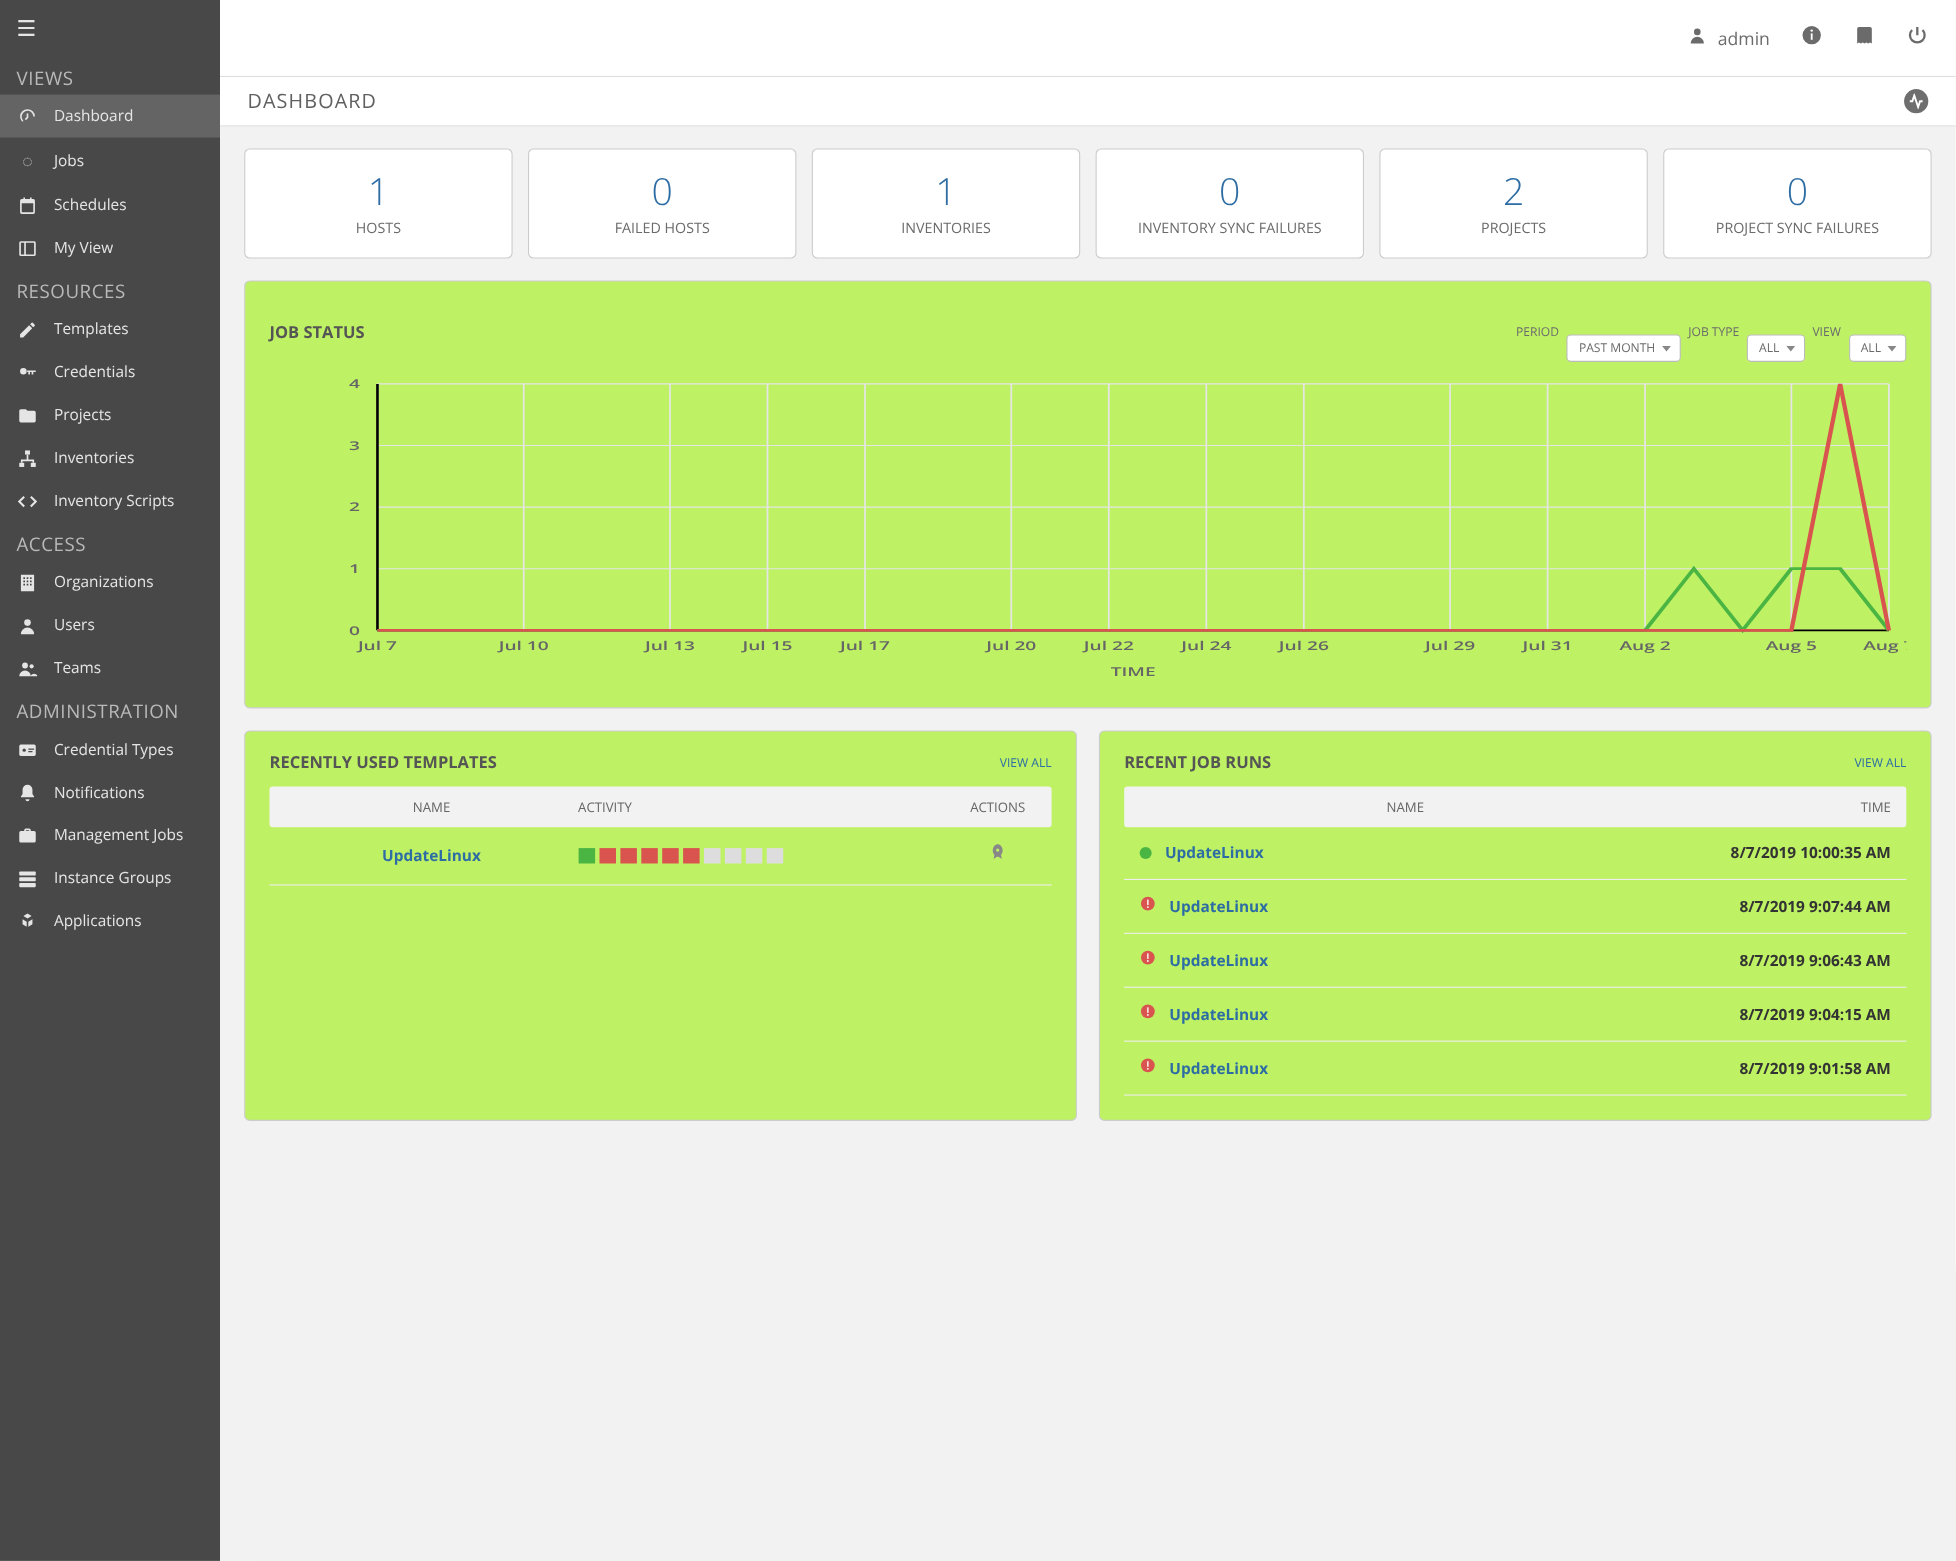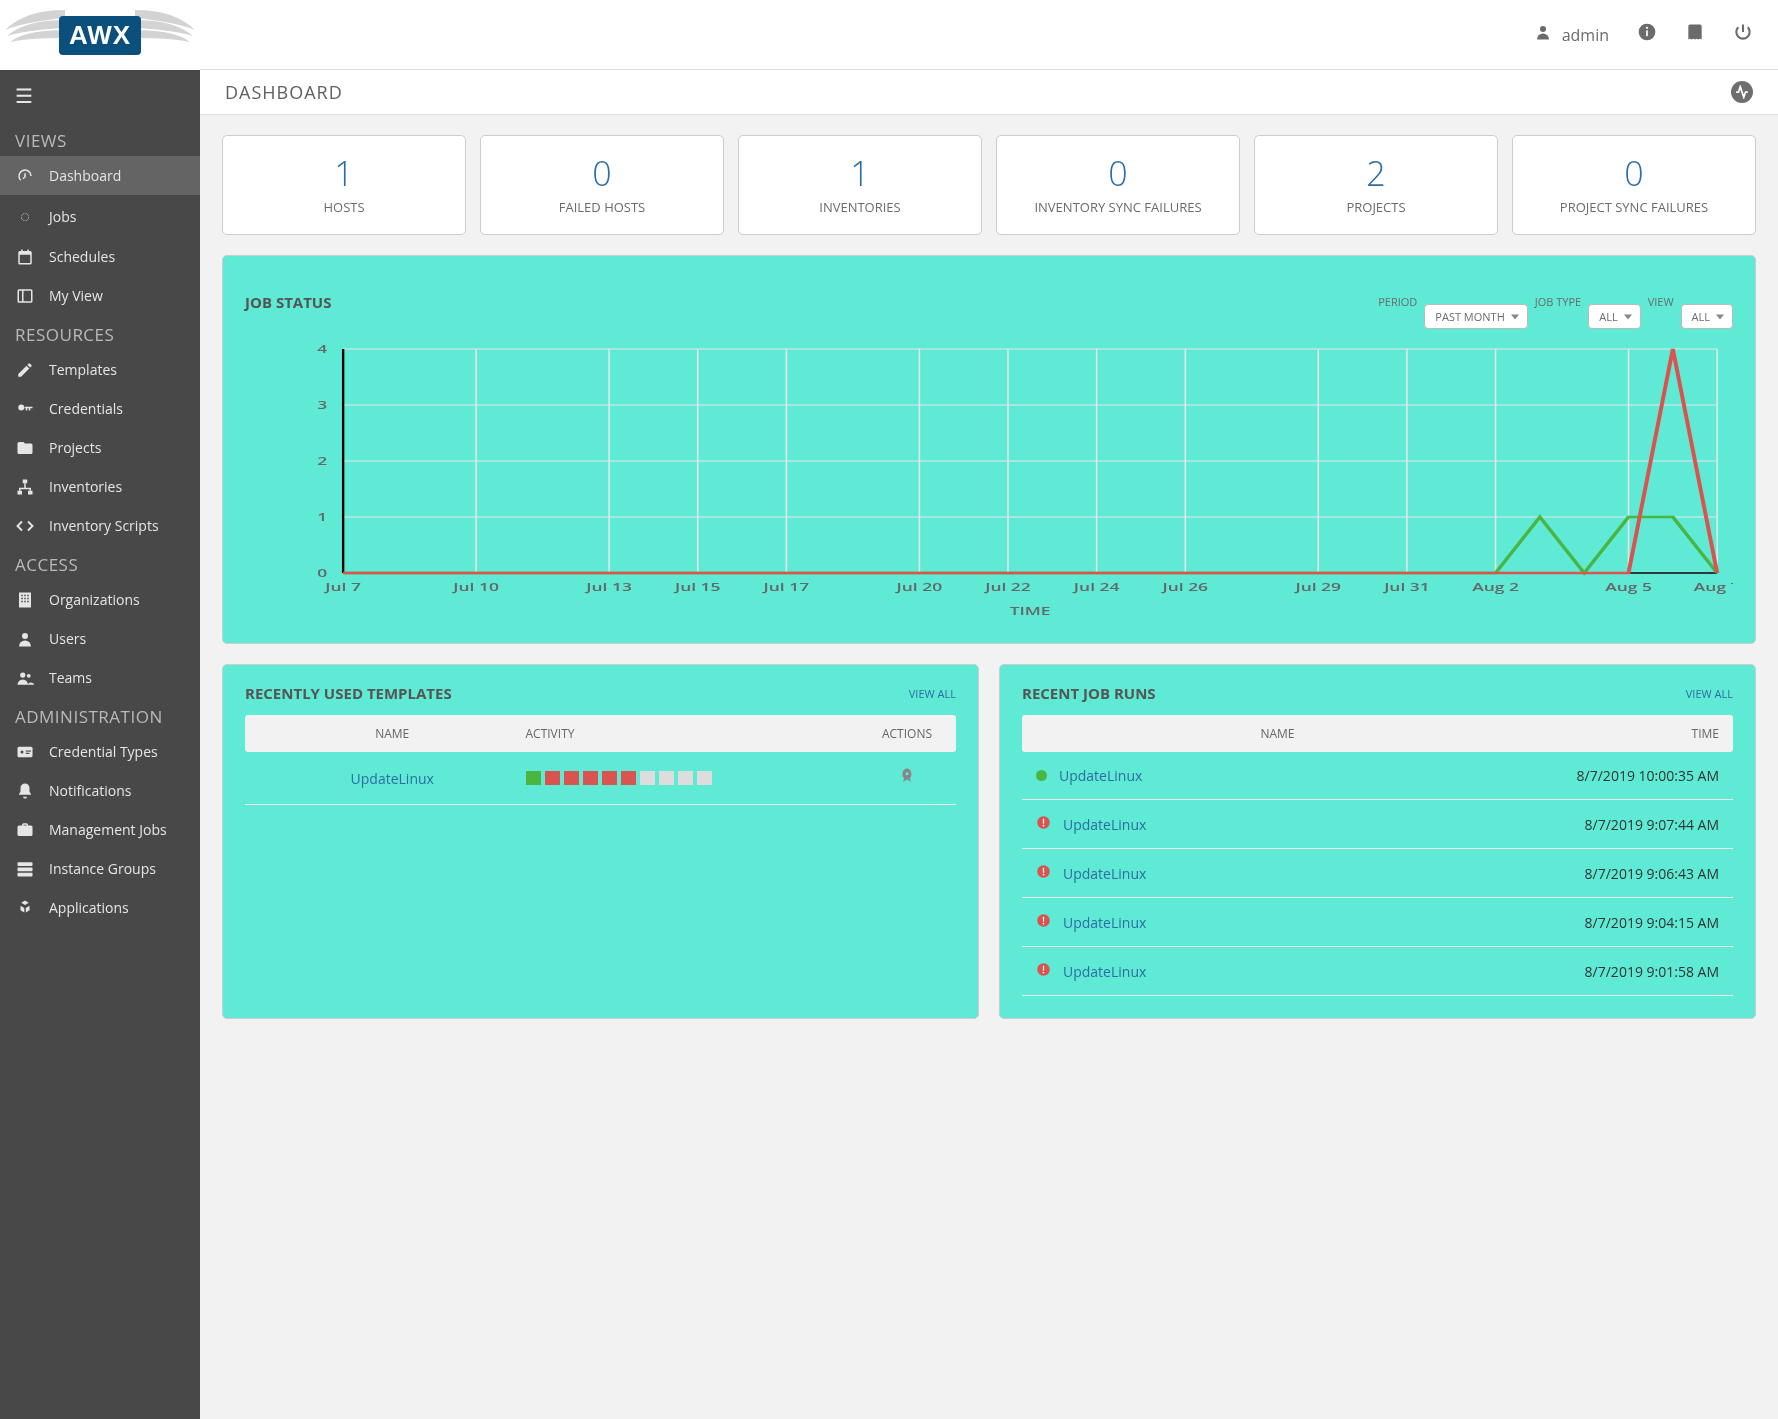--- a/index.html
+++ b/index.html
@@ -31,21 +31,21 @@
 .activity-icon { width:22px; height:22px; border-radius:50%; background:#6e6e6e; display:flex; align-items:center; justify-content:center; color:#fff; font-size:14px; cursor:pointer; }
 
 
 .content { padding:20px 22px; flex:1; overflow:auto; }
 
 .stat-row { display:flex; gap:14px; margin-bottom:20px; }
 .stat-card { flex:1; background:#fff; border:1px solid #ccc; border-radius:5px; text-align:center; padding:14px 8px 18px; cursor:pointer; min-height:85px; display:flex; flex-direction:column; justify-content:center; }
 .stat-num { font-size:34px; color:#2e6da4; font-weight:300; }
 .stat-label { font-size:13px; color:#6b6b6b; margin-top:2px; }
 
-.panel { background:#5eead4; border:1px solid #ccc; border-radius:5px; padding:18px 22px 22px; margin-bottom:20px; }
+.panel { background:#bef264; border:1px solid #ccc; border-radius:5px; padding:18px 22px 22px; margin-bottom:20px; }
 .panel-header { display:flex; align-items:center; justify-content:space-between; margin-bottom:12px; flex-wrap:wrap; gap:10px; }
 .panel-title { font-size:15px; font-weight:700; color:#555; }
 .filters { display:flex; align-items:center; gap:7px; font-size:11px; color:#6b6b6b; }
 .filter-label { font-size:11px; }
 .select { border:1px solid #bbb; border-radius:4px; padding:4px 22px 4px 10px; font-size:11px; position:relative; background:#fff; cursor:pointer; display:inline-flex; align-items:center;margin-top:30px; }
 .select::after { content:""; position:absolute; right:8px; top:50%; width:0; height:0; border-left:4px solid transparent; border-right:4px solid transparent; border-top:5px solid #888; transform:translateY(-50%); }
 
 .chart-area { position:relative; height:280px; }
 .chart-svg { width:100%; height:100%; }
 .axis-label-y { writing-mode:vertical-rl; transform:rotate(180deg); font-size:12px; font-weight:700; fill:#555; }
@@ -57,48 +57,39 @@
 .col { flex:1; }
 
 .view-all { color:#2e6da4; font-size:11px; cursor:pointer; }
 
 .table-header { display:flex; background:#f2f2f2; border-radius:3px; padding:10px 14px; font-size:12px; color:#666; font-weight:400; }
 .cell-name { flex:1;text-align:center; }
 .cell-activity { flex:1.3; }
 .cell-actions { width:70px; text-align:center; }
 .cell-time { width:200px; text-align:right; }
 
-.table-row { display:flex; align-items:center; padding:14px 14px; font-size:14px; border-bottom:1px solid #eee; }
+.table-row { display:flex; align-items:center; padding:14px 14px; font-size:14px; border-bottom:1px solid #eee;font-weight:bold; }
 .link-text { color:#2e6da4; cursor:pointer; }
 .activity-squares { display:flex; gap:4px; }
 .sq { width:15px; height:14px; background:#ddd; }
 .sq.green { background:#4bb543; }
 .sq.red { background:#d9534f; }
 .rocket { color:#888; font-size:18px; cursor:pointer; }
 
 .status-dot { width:11px; height:11px; border-radius:50%; display:inline-block; margin-right:12px; flex-shrink:0; }
 .status-dot.green { background:#4bb543; }
 .warn-icon { color:#d9534f; font-size:15px; margin-right:12px; flex-shrink:0; }
 .run-name { display:flex; align-items:center; flex:1; }
 </style>
 </head>
 <body>
 
 <div class="app">
 
   <aside class="sidebar">
-    <div class="logo-area">
-      <svg class="wing left" viewBox="0 0 60 40">
-          <path d="M0 0 Q40 0 60 20 Q40 12 0 8 M0 10 Q40 10 58 26 Q38 20 0 18 M0 20 Q40 20 55 32 Q36 28 0 28" fill="#cfcfcf"></path>
-        </svg>
-      <svg class="wing right" viewBox="0 0 60 40">
-          <path d="M0 0 Q40 0 60 20 Q40 12 0 8 M0 10 Q40 10 58 26 Q38 20 0 18 M0 20 Q40 20 55 32 Q36 28 0 28" fill="#cfcfcf"></path>
-        </svg>
-      <div class="logo-box">AWX</div>
-    </div>
     <div class="hamburger">☰</div>
 
     <div class="nav-section-title">VIEWS</div>
     <div class="nav-item active">
         <span class="nav-icon">
           <svg width="18" height="18" viewBox="0 0 24 24" fill="currentColor">
             <path d="M12 3a9 9 0 00-9 9 9 9 0 002.6 6.3l1.4-1.4A7 7 0 1119 12h2a9 9 0 00-9-9zm0 5a1 1 0 00-1 1v3.6l-2.3 2.3 1.4 1.4L13 13.4V9a1 1 0 00-1-1z"></path>
           </svg>
         </span>
         <span>Dashboard</span>

